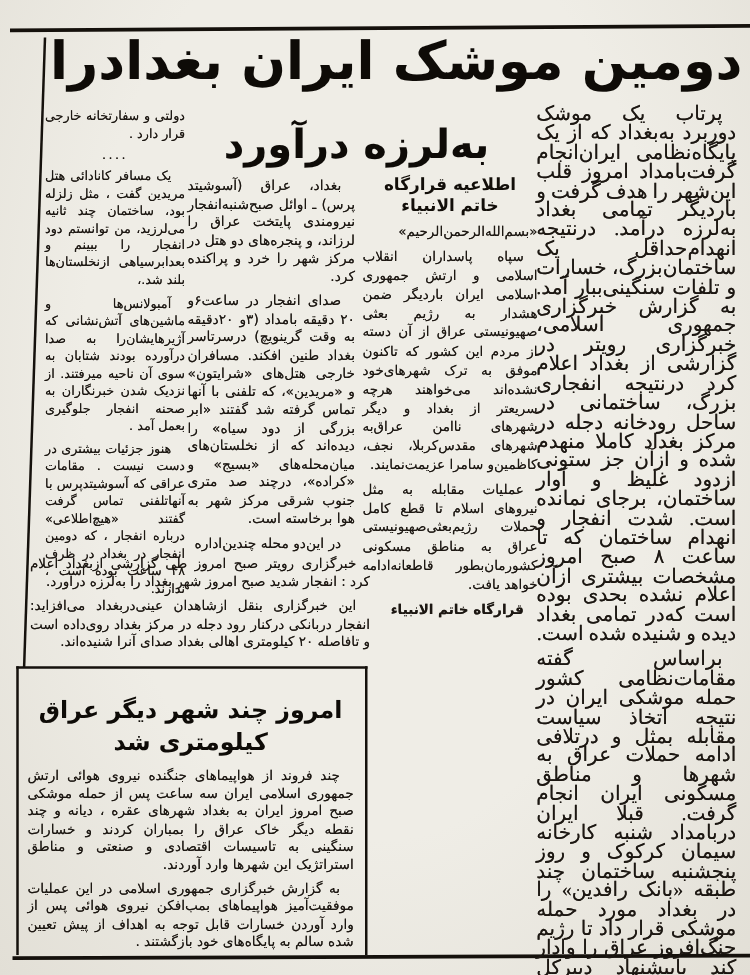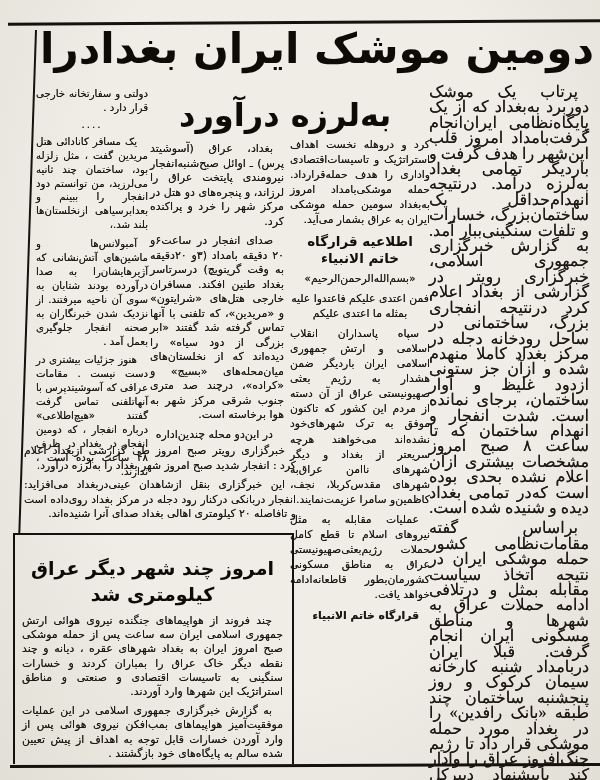--- a/index.html
+++ b/index.html
@@ -27,21 +27,21 @@
     letter-spacing:-1px;color:#0e0b07;
   }
   .col{position:absolute;text-align:justify;text-justify:inter-word;}
   .col p, .wide p, .box p{margin:0 0 5px 0;text-shadow:0 0 0.5px rgba(28,23,18,.75);}
   .ind{text-indent:11px;}
   .colA{top:84px;right:11px;width:160px;height:680px;font-size:16px;line-height:15.4px;font-family:Liberation Serif, serif;}
   .colB{top:137px;left:290px;width:140px;height:627px;font-size:10.8px;line-height:15.1px;}
   .colC{top:142px;left:150px;width:134px;height:292px;font-size:11px;line-height:14.5px;}
   .colD{top:87px;left:36px;width:112px;height:346px;font-size:10.2px;line-height:13.9px;}
   .bheading{font-weight:bold;text-align:center;font-size:13.5px;line-height:17px;margin:3px 0 4px;color:#120e09;}
-  .center{text-align:center;}
+  .center{}
   .bold{font-weight:bold;}
   .dots{text-align:center;letter-spacing:2px;margin:1px 0 3px;line-height:10px;}
   .wide{
     position:absolute;top:444px;left:24px;width:272px;height:88px;
     font-size:10.8px;line-height:14.6px;text-align:justify;overflow:hidden;
   }
   .contline{margin-bottom:2px;}
   .box{
     position:absolute;top:533px;left:13px;width:281px;height:231px;
     border:2px solid #15110c;border-bottom:none;
@@ -61,27 +61,25 @@
 
   <h1 class="hl1">دومین موشک ایران بغدادرا</h1>
   <h1 class="hl2">به‌لرزه درآورد</h1>
 
   <div class="col colA">
     <p class="ind">پرتاب یک موشک دوربرد به‌بغداد که از یک پایگاه‌نظامی ایران‌انجام گرفت‌بامداد امروز قلب این‌شهر را هدف گرفت و باردیگر تمامی بغداد به‌لرزه درآمد. درنتیجه انهدام‌حداقل یک ساختمان‌بزرگ، خسارات و تلفات سنگینی‌ببار آمد. به گزارش خبرگزاری جمهوری اسلامی، خبرگزاری رویتر در گزارشی از بغداد اعلام کرد درنتیجه انفجاری بزرگ، ساختمانی در ساحل رودخانه دجله در مرکز بغداد کاملا منهدم شده و ازآن جز ستونی ازدود غلیظ و آوار ساختمان، برجای نمانده است. شدت انفجار و انهدام ساختمان که تا ساعت ۸ صبح امروز مشخصات بیشتری ازآن اعلام نشده بحدی بوده است که‌در تمامی بغداد دیده و شنیده شده است.</p>
     <p class="ind">براساس گفته مقامات‌نظامی کشور حمله موشکی ایران در نتیجه اتخاذ سیاست مقابله بمثل و درتلافی ادامه حملات عراق به شهرها و مناطق مسکونی ایران انجام گرفت. قبلا ایران دربامداد شنبه کارخانه سیمان کرکوک و روز پنجشنبه ساختمان چند طبقه «بانک رافدین» را در بغداد مورد حمله موشکی قرار داد تا رژیم جنگ‌افروز عراق را وادار کند باپیشنهاد دبیرکل سازمان‌ملل برای‌توقف حمله‌بمناطق مسکونی‌موافقت کند. این پیشنهاد که قراربود ازاولین ساعات روز سه‌شنبه به‌اجرا گذاشته شود مورد توافق ایران قرار گرفت اما بغداد به‌آن پاسخی نداد و ایران ناگزیر بعداز یکروز و نیم مشاهده‌ادامه تجاوزات بغداد، حمله متقابل بمناطق غیرنظامی عراق را مجددا آغاز</p>
   </div>
 
   <div class="col colB">
-    <p>کرد و دروهله نخست اهداف استراتژیک و تاسیسات‌اقتصادی واداری را هدف حمله‌قرارداد. حمله موشکی‌بامداد امروز به‌بغداد سومین حمله موشکی ایران به عراق بشمار می‌آید.</p>
     <div class="bheading">
       <div>اطلاعیه قرارگاه</div>
       <div>خاتم الانبیاء</div>
     </div>
     <p class="center">«بسم‌الله‌الرحمن‌الرحیم»</p>
-    <p class="center">فمن اعتدی علیکم فاعتدوا علیه بمثله ما اعتدی علیکم</p>
     <p class="ind">سپاه پاسداران انقلاب اسلامی و ارتش جمهوری اسلامی ایران باردیگر ضمن هشدار به رژیم بعثی صهیونیستی عراق از آن دسته از مردم این کشور که تاکنون موفق به ترک شهرهای‌خود نشده‌اند می‌خواهند هرچه سریعتر از بغداد و دیگر شهرهای ناامن عراق‌به شهرهای مقدس‌کربلا، نجف، کاظمین‌و سامرا عزیمت‌نمایند.</p>
     <p class="ind">عملیات مقابله به مثل نیروهای اسلام تا قطع کامل حملات رژیم‌بعثی‌صهیونیستی عراق به مناطق مسکونی کشورمان‌بطور قاطعانه‌ادامه خواهد یافت.</p>
     <p class="bold ind">قرارگاه خاتم الانبیاء</p>
 
   </div>
 
   <div class="col colC">
     <p class="ind">بغداد، عراق (آسوشیتد پرس) ـ اوائل صبح‌شنبه‌انفجار نیرومندی پایتخت عراق را لرزاند، و پنجره‌های دو هتل در مرکز شهر را خرد و پراکنده کرد.</p>
     <p class="ind">صدای انفجار در ساعت‌۶و ۲۰ دقیقه بامداد (۳و ۲۰دقیقه به وقت گرینویچ) درسرتاسر بغداد طنین افکند. مسافران خارجی هتل‌های «شرایتون» و «مریدین»، که تلفنی با آنها تماس گرفته شد گفتند «ابر بزرگی از دود سیاه» را دیده‌اند که از نخلستان‌های میان‌محله‌های «بسیج» و «کراده»، درچند صد متری جنوب شرقی مرکز شهر به هوا برخاسته است.</p>
     <p class="ind">در این‌دو محله چندین‌اداره</p>

